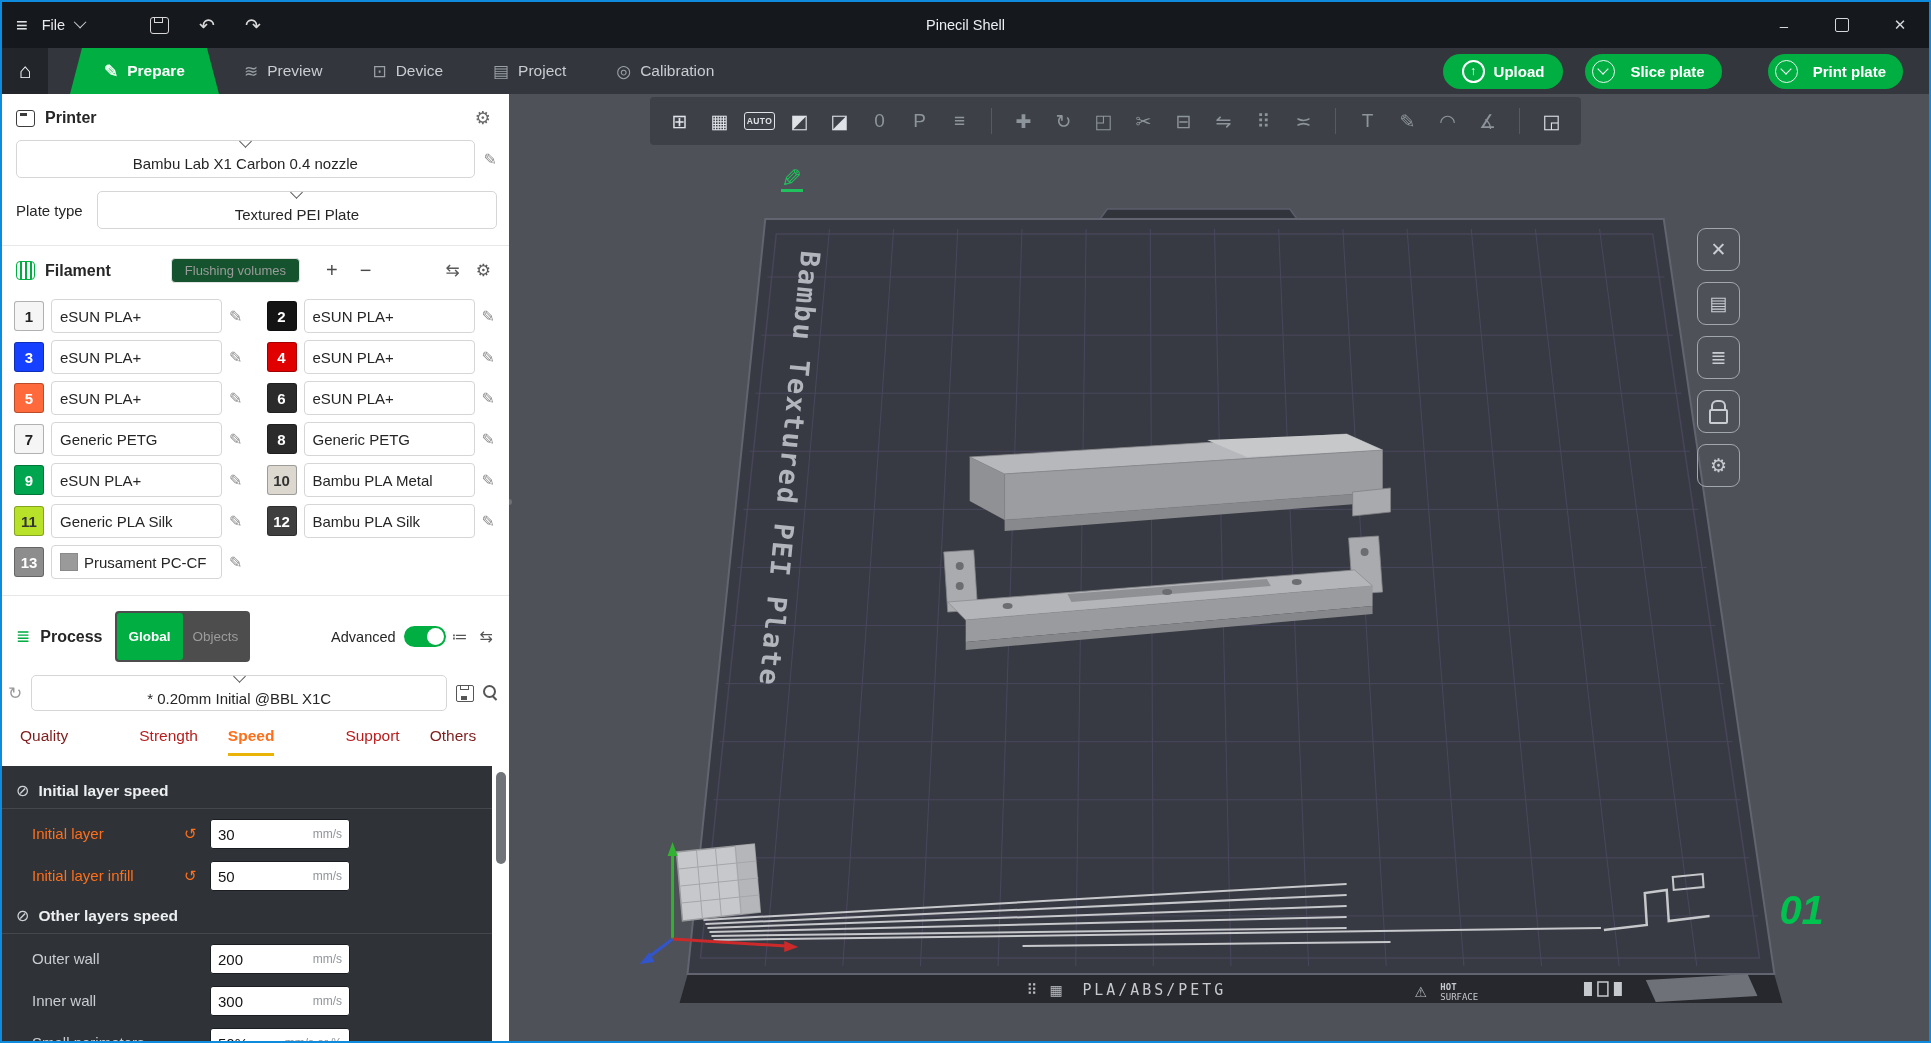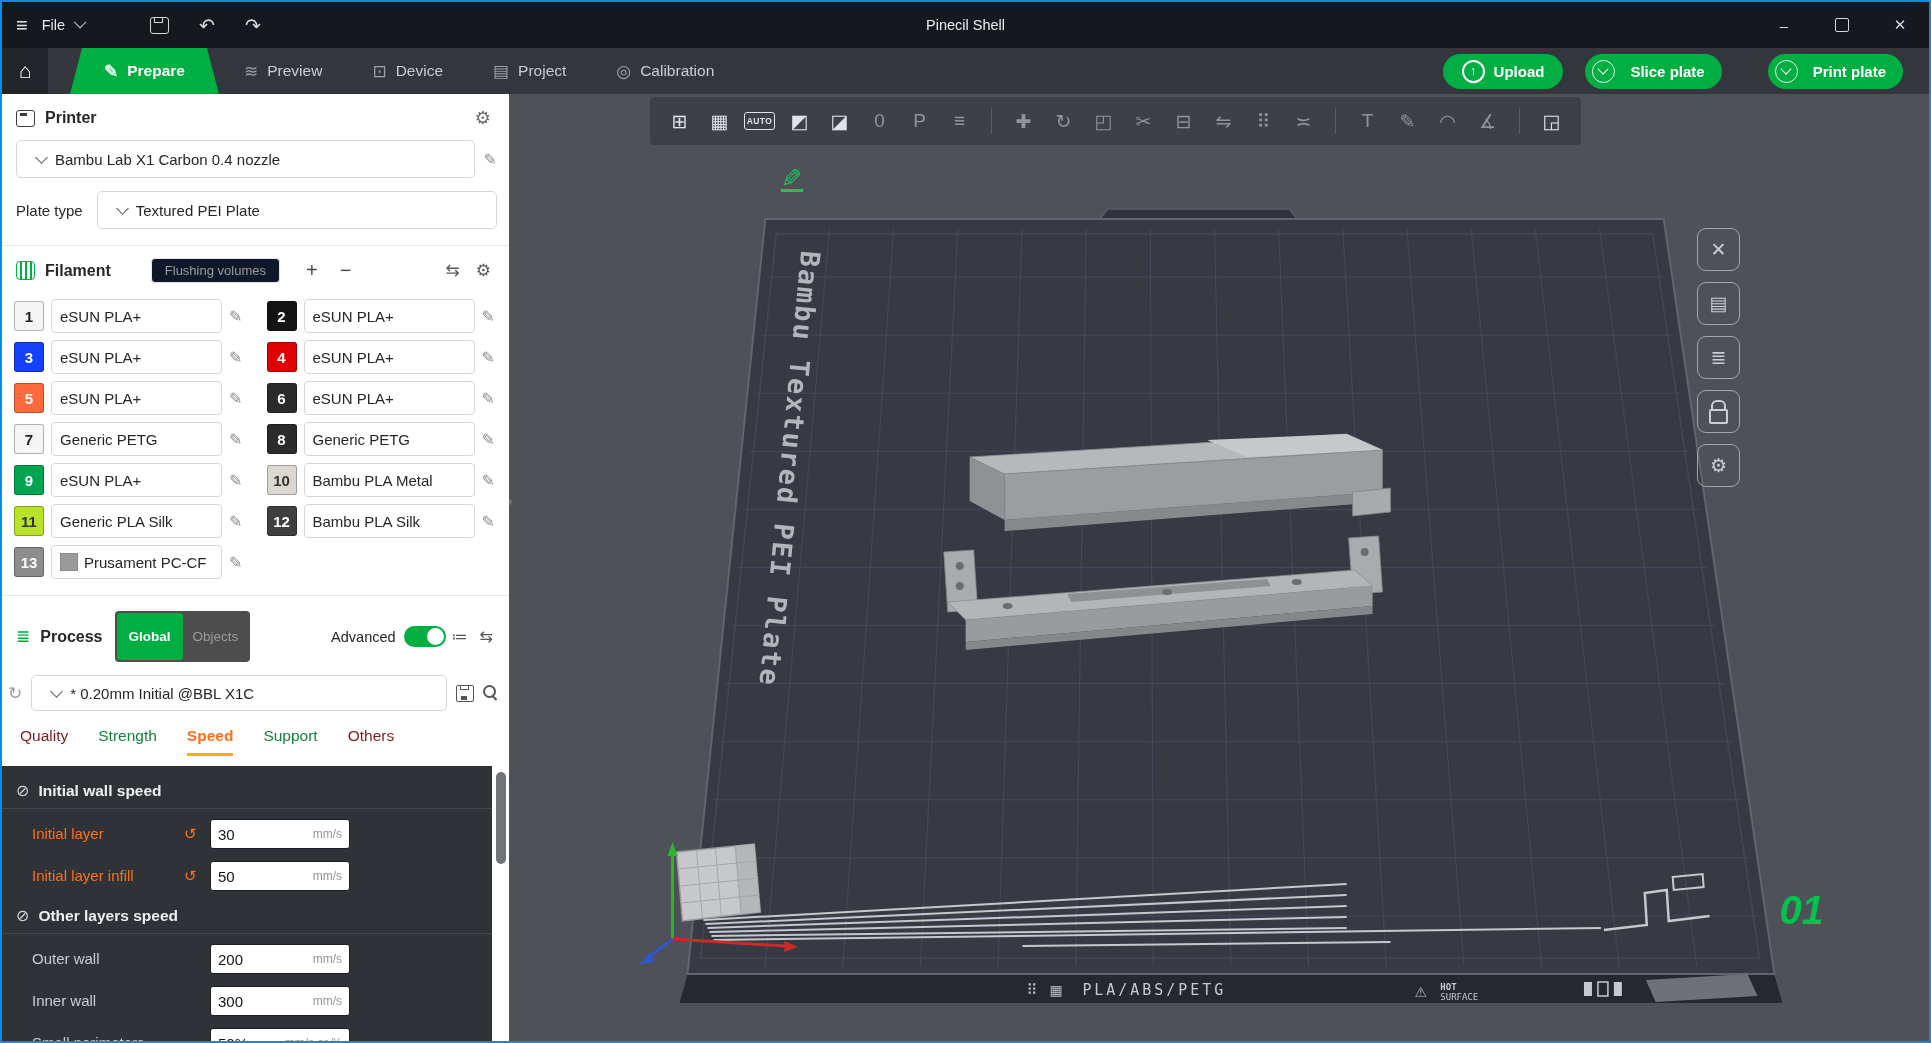--- a/index.html
+++ b/index.html
@@ -40,35 +40,35 @@
   .main{flex:1;display:flex;min-height:0;}
   .sidebar{flex:0 0 507px;width:507px;background:#fff;display:flex;flex-direction:column;position:relative;z-index:2;min-height:0;}
   .viewport{flex:1;position:relative;background:#4e5158;min-width:0;}
 
   
   .sec-head{display:flex;align-items:center;gap:10px;padding:13px 18px 9px 14px;}
   .sec-title{font-size:16px;font-weight:600;color:#262626;}
   .printer-ic{width:17px;height:15px;border:1.8px solid #3c3c3c;border-radius:3px;position:relative;}
   .printer-ic::after{content:"";position:absolute;left:3px;top:2px;width:7px;height:3px;background:#3c3c3c;}
   .gear{margin-left:auto;color:#6b6b6b;font-size:18px;}
-  .select{height:36px;border:1px solid #d6d6d6;border-radius:5px;display:flex;align-items:center;padding:0 20px;gap:9px;font-size:15px;color:#262626;background:#fff;min-width:0;}
+  .select{height:36px;border:1px solid #d6d6d6;border-radius:5px;display:flex;align-items:center;padding:0 9px;gap:9px;font-size:15px;color:#262626;background:#fff;min-width:0;flex-direction:column;}
   .schev{width:8px;height:8px;border-left:1.6px solid #555;border-bottom:1.6px solid #555;transform:rotate(-45deg);margin-top:-4px;flex:0 0 8px;}
   .sel-text{white-space:nowrap;overflow:hidden;text-overflow:ellipsis;}
   .printer-row{display:flex;align-items:center;margin:2px 12px 0 14px;gap:9px;}
   .printer-row .select{flex:1;}
   .edit-ic{color:#8c8c8c;font-size:16px;flex:0 0 auto;}
   .plate-row{display:flex;align-items:center;margin:13px 12px 0 14px;gap:14px;}
   .plate-row .lab{font-size:15px;color:#262626;}
   .plate-row .select{flex:1;}
   .divider{border-top:1px solid #e8e8e8;margin-top:16px;}
 
   .fil-head{display:flex;align-items:center;padding:12px 18px 6px 14px;}
   .fil-ic{width:17px;height:17px;border:1.7px solid #00ae42;border-radius:4px;margin-right:10px;
           background:repeating-linear-gradient(90deg,transparent 0 3px,#00ae42 3px 5px);}
-  .flush-btn{background:#0f172a;border:1px solid #e3e3e3;border-radius:4px;color:#9b9b9b;font-size:13px;padding:4px 13px;margin-left:40px;}
+  .flush-btn{background:#14532d;border:1px solid #e3e3e3;border-radius:4px;color:#9b9b9b;font-size:13px;padding:4px 13px;margin-left:60px;}
   .fil-plus{font-size:20px;color:#4a4a4a;margin-left:26px;}
   .fil-minus{font-size:20px;color:#4a4a4a;margin-left:22px;}
   .fil-tools{margin-left:auto;display:flex;gap:16px;color:#5a5a5a;font-size:17px;}
   .fil-grid{display:grid;grid-template-columns:1fr 1fr;column-gap:24px;row-gap:7px;margin:10px 14px 0 12px;}
   .fil-item{display:flex;align-items:center;gap:7px;min-width:0;}
   .fil-badge{width:30px;height:30px;flex:0 0 30px;border-radius:3px;display:flex;align-items:center;justify-content:center;font-size:15px;font-weight:700;border:1px solid rgba(0,0,0,.28);box-sizing:border-box;}
   .fil-name{flex:1;height:34px;border:1px solid #d6d6d6;border-radius:4px;display:flex;align-items:center;padding:0 8px;font-size:15px;color:#262626;min-width:0;white-space:nowrap;overflow:hidden;box-sizing:border-box;}
   .swatch{width:16px;height:16px;display:inline-block;margin-right:6px;border:1px solid #8a8a8a;flex:0 0 16px;}
 
   .proc-head{display:flex;align-items:center;padding:15px 16px 0 14px;}
@@ -84,21 +84,21 @@
   .refresh{color:#999;font-size:17px;}
   .preset-row .select{flex:1;height:34px;}
   .floppy{width:16px;height:15px;border:1.6px solid #555;border-radius:2px;position:relative;flex:0 0 16px;}
   .floppy::before{content:"";position:absolute;left:3px;top:-1px;width:7px;height:4px;border:1.6px solid #555;border-top:none;}
   .floppy::after{content:"";position:absolute;left:4px;bottom:1px;width:6px;height:4px;background:#555;}
   .mag{width:16px;height:16px;position:relative;flex:0 0 16px;}
   .mag::before{content:"";position:absolute;left:0;top:0;width:9px;height:9px;border:2px solid #555;border-radius:50%;}
   .mag::after{content:"";position:absolute;left:10px;top:10px;width:6px;height:2.2px;background:#555;transform:rotate(45deg);transform-origin:0 0;}
   .ptabs{display:flex;gap:30px;margin:16px 0 0 18px;}
   .ptab{font-size:15.5px;color:#7f1d1d;padding-bottom:8px;}
-  .ptab.mod{color:#15803d;}
+  .ptab.mod{color:#b91c1c;margin-left:41px;}
   .ptab.active{color:#ff6e19;font-weight:700;border-bottom:3px solid #eab308;}
 
   .params{background:#2f3338;margin:10px 17px 0 0;flex:1;overflow:hidden;color:#dfe2e5;padding-top:6px;}
   .group-head{display:flex;align-items:center;gap:9px;padding:9px 14px 8px;border-bottom:1px solid #44484d;margin-bottom:4px;}
   .group-ico{font-size:16px;color:#cfd3d7;}
   .group-title{font-size:15.5px;font-weight:700;color:#eceef0;}
   .prow{display:flex;align-items:center;padding:4px 12px 4px 30px;min-height:34px;}
   .plabel{width:152px;font-size:15px;color:#c9cdd1;line-height:1.15;}
   .plabel.mod{color:#ff6e19;}
   .reset{width:26px;color:#ff6e19;font-size:15px;}
@@ -326,21 +326,21 @@
         <span class="ptab">Quality</span>
         <span class="ptab mod">Strength</span>
         <span class="ptab active">Speed</span>
         <span class="ptab mod">Support</span>
         <span class="ptab">Others</span>
       </div>
 
       <div class="params">
         <div class="group-head">
           <span class="group-ico">⊘</span>
-          <span class="group-title">Initial wall speed</span>
+          <span class="group-title">Initial layer speed</span>
         </div>
         <div class="prow">
           <span class="plabel mod">Initial layer</span>
           <span class="reset">↺</span>
           <span class="pinput">
             <span class="pval">30</span>
             <span class="punit">mm/s</span>
           </span>
         </div>
         <div class="prow">

